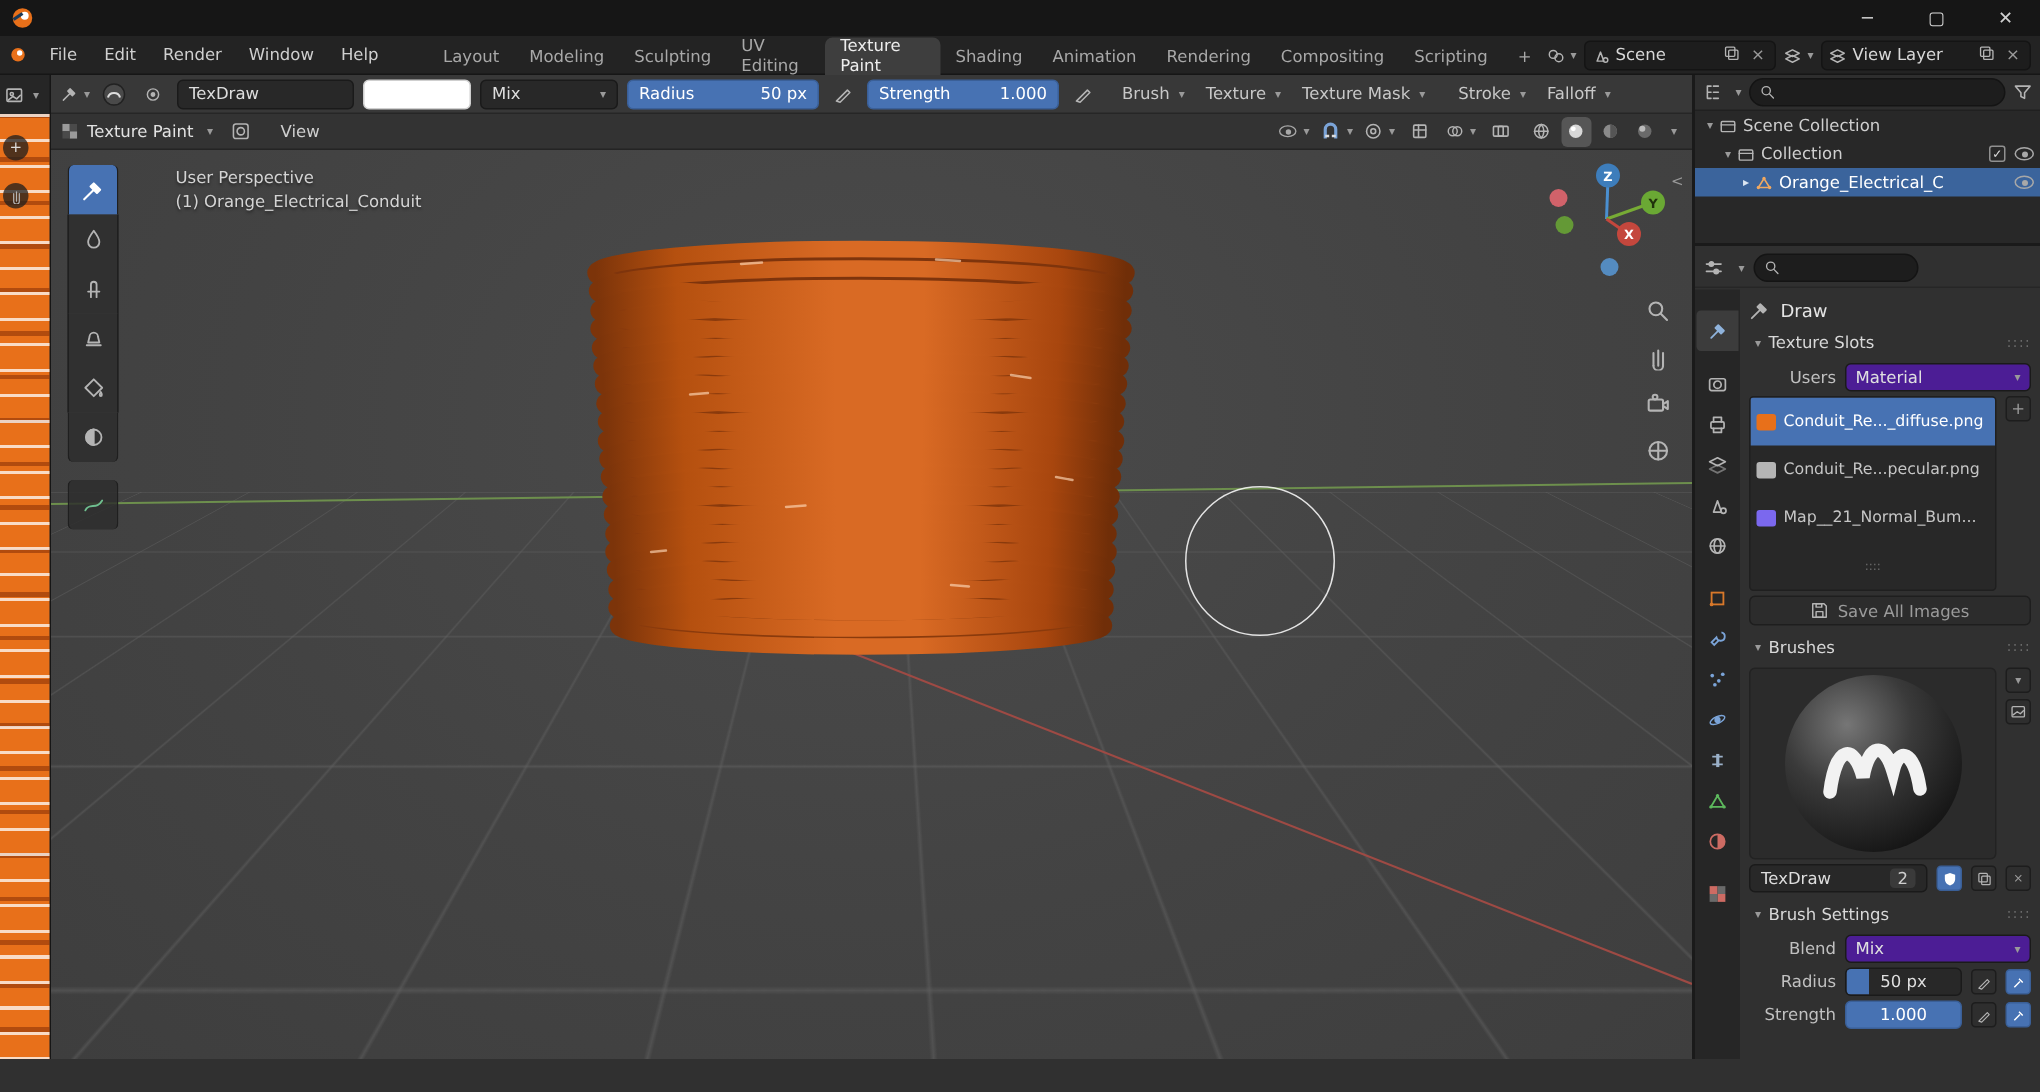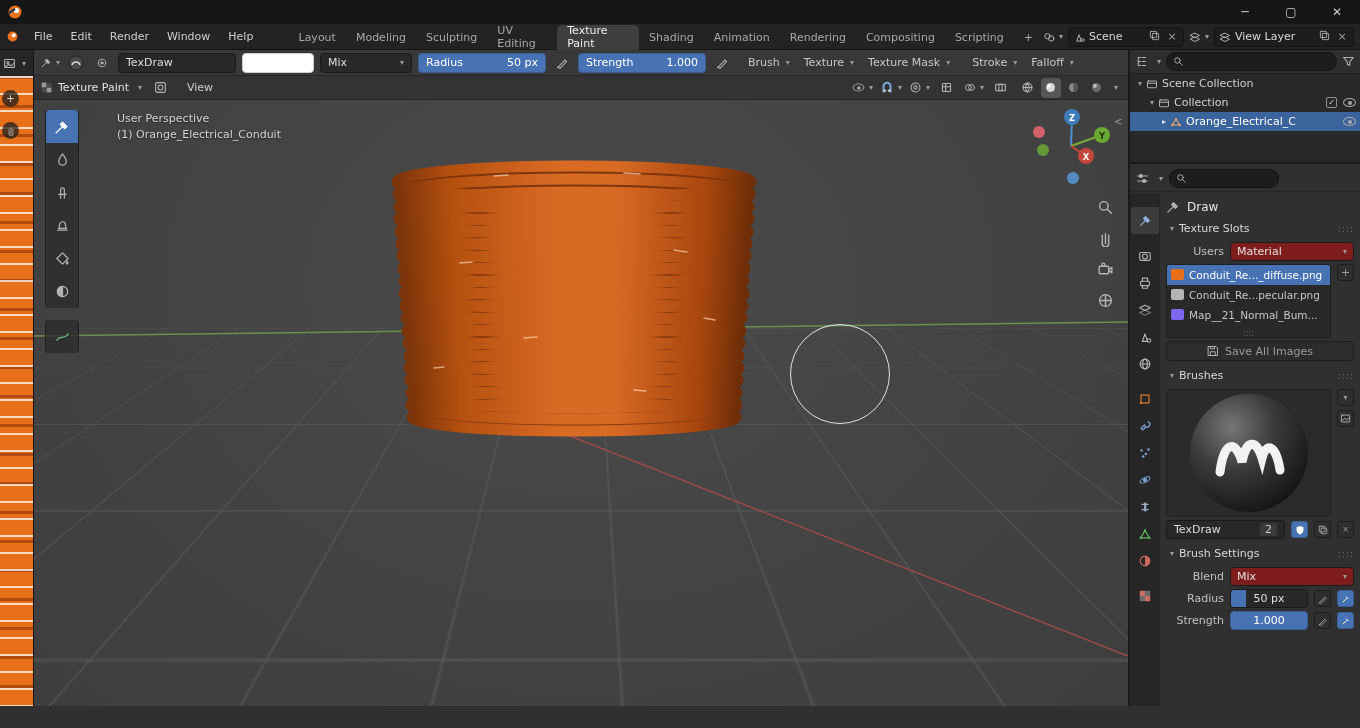--- a/index.html
+++ b/index.html
@@ -50,23 +50,23 @@
 .propshdr{height:26px;display:flex;align-items:center;gap:6px;padding:0 6px;background:#303030;border-bottom:1px solid #262626}
 .searchfld{flex:1;height:19px;background:#1d1d1d;border:1px solid #141414;border-radius:10px;display:flex;align-items:center;padding:0 6px;gap:4px}
 .ptabs{position:absolute;left:0;top:27px;width:30px;bottom:0;background:#262626;display:flex;flex-direction:column;align-items:center;padding-top:14px}
 .ptab{width:28px;height:27px;display:flex;align-items:center;justify-content:center}
 .ptab.active{background:#3c3c3c;border-radius:3px 0 0 3px}
 .pmain{position:absolute;left:30px;top:27px;right:0;bottom:0;padding:4px 6px;overflow:hidden}
 .panelhdr{height:21px;display:flex;align-items:center;gap:5px;color:#d8d8d8;margin-top:4px}
 .grip{margin-left:auto;color:#6d6d6d;letter-spacing:1px;font-size:9px}
 .prow{display:flex;align-items:center;gap:6px;margin:3px 0}
 .plabel{width:58px;text-align:right;color:#c0c0c0;flex:none}
-.dd{flex:1;background:#7f1d1d;border:1px solid #1a1a1a;border-radius:4px;height:19px;display:flex;align-items:center;padding:0 6px;color:#e0e0e0}
+.dd{flex:1;background:#4c1d95;border:1px solid #1a1a1a;border-radius:4px;height:19px;display:flex;align-items:center;padding:0 6px;color:#e0e0e0}
 .slotlist{flex:1;background:#282828;border:1px solid #1f1f1f;border-radius:3px;overflow:hidden}
-.slot{height:20px;display:flex;gap:5px;padding:4px 4px;color:#c6c6c6;white-space:nowrap;font-size:10.5px}
+.slot{height:20px;display:flex;align-items:center;gap:5px;padding:16px 4px;color:#c6c6c6;white-space:nowrap;font-size:10.5px}
 .slot.selected{background:#4772b3;color:#fff}
 .chip{width:13px;height:11px;border-radius:2px;flex:none}
 .bigbtn{height:20px;background:#2c2c2c;border:1px solid #1e1e1e;border-radius:4px;display:flex;align-items:center;justify-content:center;gap:6px;color:#9b9b9b}
 .sphere{width:118px;height:118px;border-radius:50%;background:radial-gradient(circle at 35% 28%,#767676 0%,#3a3a3a 38%,#161616 78%)}
 .sidebtn{width:17px;height:17px;background:#2e2e2e;border:1px solid #1d1d1d;border-radius:3px;display:flex;align-items:center;justify-content:center;color:#9a9a9a;font-size:8px}
 .bluebtn{background:#4772b3;border-color:#3a5f97}
 
 .statusbar{left:0;top:706px;width:1360px;height:22px;background:#232323;border-top:1px solid #161616;display:flex;align-items:center;color:#9a9a9a;padding:0 8px}
 .gz{font-size:8.5px;font-weight:bold}
 </style>
@@ -111,21 +111,21 @@
     <span class="wstab">Scripting</span>
     <span class="wstab">+</span>
     <span style="margin-left:auto;display:flex;align-items:center;gap:5px;padding-right:6px">
       <span class="iconbtn">
         <svg class="ic" width="14" height="14" viewBox="0 0 16 16">
             <circle cx="6" cy="7" r="3.5"></circle>
             <circle cx="11" cy="10" r="3.5"></circle>
           </svg>
           <span class="caret">▾</span>
       </span>
-      <span class="dbfield" style="width:116px">
+      <span class="dbfield" style="width:128px">
         <svg class="ic" width="12" height="12" viewBox="0 0 16 16">
             <path d="M5 13 L8 5 11 13 Z"></path>
             <circle cx="12.5" cy="12" r="2"></circle>
           </svg>
         <span style="flex:1">Scene</span>
         <span class="minibtn"><svg class="ic" width="11" height="11" viewBox="0 0 16 16">
               <rect x="5" y="5" width="9" height="9" rx="1"></rect>
               <rect x="2" y="2" width="9" height="9" rx="1"></rect>
             </svg></span>
         <span class="minibtn">×</span>

